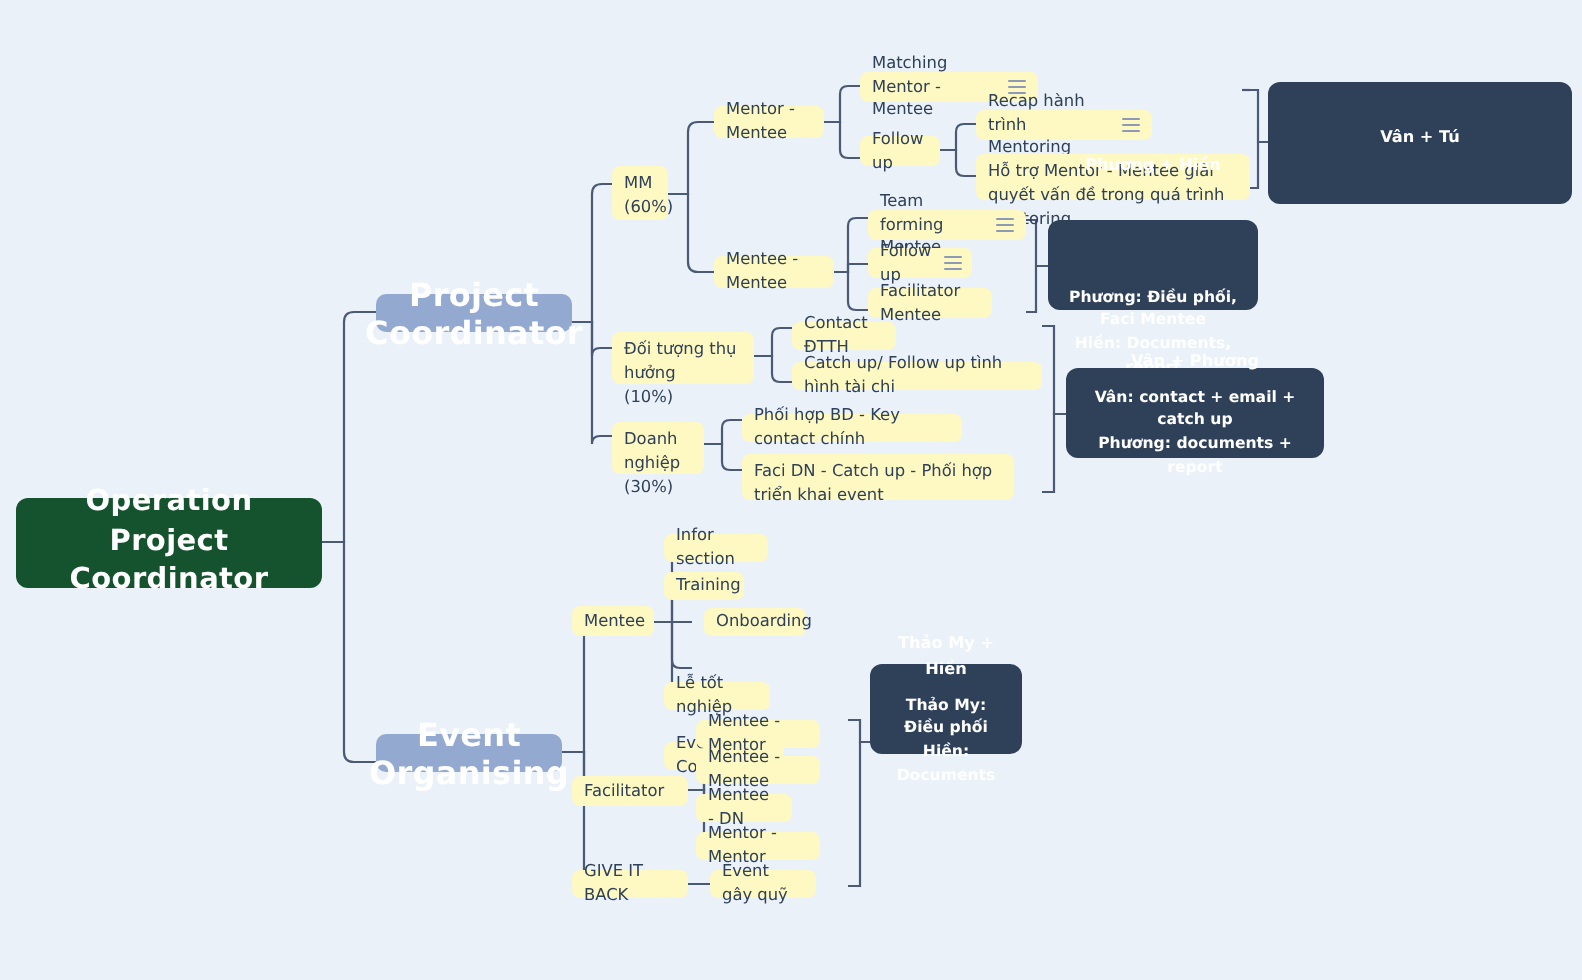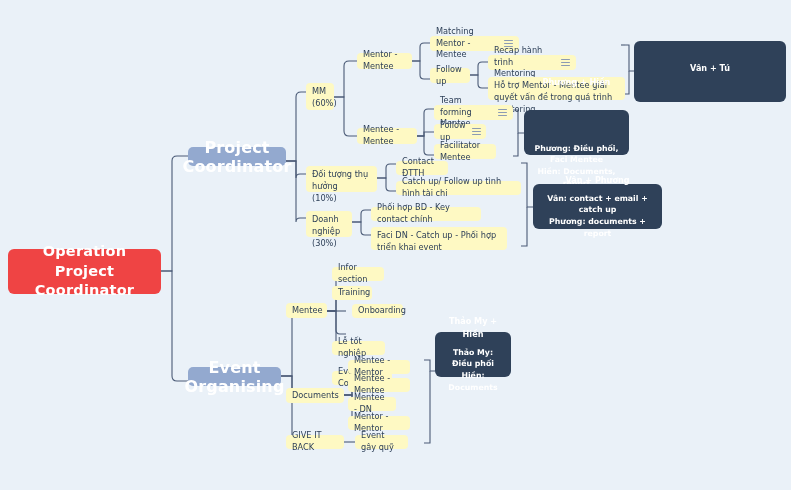--- a/index.html
+++ b/index.html
@@ -11,21 +11,21 @@
     position:relative;
   }
   #canvas{position:absolute;left:0;top:0;width:791px;height:490px;}
   svg.links{position:absolute;left:0;top:0;width:791px;height:490px;pointer-events:none;}
   svg.links path, svg.links line{fill:none;stroke:#4a5a76;stroke-width:1.1;}
 
   .node{position:absolute;box-sizing:border-box;}
 
   
   .root{
-    background:#ef4444;color:#ffffff;
+    background:#14532d;color:#ffffff;
     border-radius:6px;
     font-size:14.5px;font-weight:bold;
     text-align:center;
     display:flex;align-items:center;justify-content:center;
     line-height:1.35;
     padding:4px 6px;
     letter-spacing:.2px;
   }
   
   .l1{
@@ -182,21 +182,21 @@
   <div class="node chip" style="left:396px;top:161px;width:52px;height:14px;">Contact ĐTTH</div>
 
   <div class="node chip" style="left:396px;top:181px;width:125px;height:14px;">Catch up/ Follow up tình hình tài chi</div>
 
   <div class="node chip" style="left:371px;top:207px;width:110px;height:14px;">Phối hợp BD - Key contact chính</div>
 
   <div class="node chip two" style="left:371px;top:227px;width:136px;height:23px;">Faci DN - Catch up - Phối hợp triển khai event</div>
 
   <div class="node chip" style="left:286px;top:303px;width:41px;height:15px;">Mentee</div>
 
-  <div class="node chip" style="left:286px;top:388px;width:58px;height:15px;">Documents</div>
+  <div class="node chip" style="left:286px;top:388px;width:58px;height:15px;">Facilitator</div>
 
   <div class="node chip" style="left:286px;top:435px;width:58px;height:14px;">GIVE IT BACK</div>
 
   <div class="node chip" style="left:332px;top:267px;width:52px;height:14px;">Infor section</div>
   <div class="node chip" style="left:332px;top:286px;width:40px;height:14px;">Training</div>
   <div class="node chip" style="left:332px;top:304px;width:51px;height:14px;margin-left:20px;">Onboarding</div>
   <div class="node chip" style="left:332px;top:323px;width:60px;height:14px;margin-top:48px;">Event Company</div>
   <div class="node chip" style="left:332px;top:341px;width:53px;height:14px;">Lễ tốt nghiệp</div>
 
   <div class="node chip" style="left:348px;top:360px;width:62px;height:14px;">Mentee - Mentor</div>

